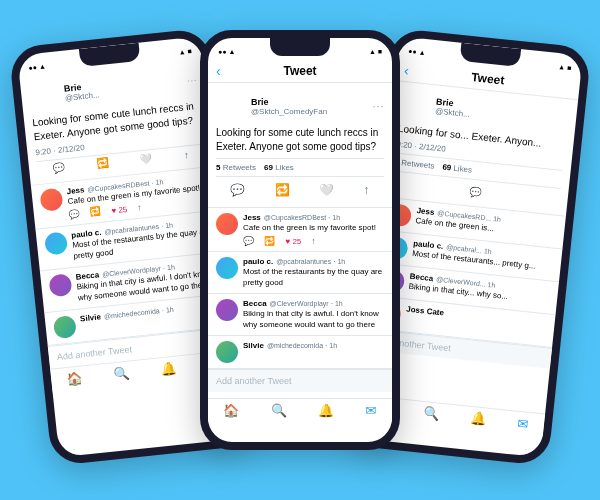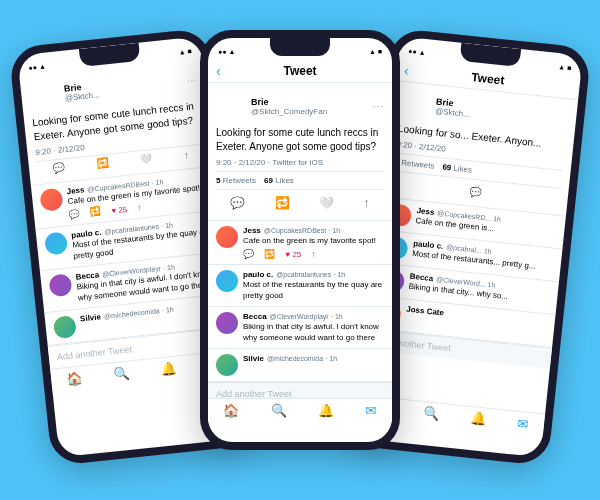--- a/index.html
+++ b/index.html
@@ -395,23 +395,20 @@
       <div class="tweet-main">
         <div class="tweet-author">
           <div class="avatar av-brie"></div>
           <div class="author-info">
             <span class="author-name">Brie</span>
             <span class="author-handle">@Sktch_ComedyFan</span>
           </div>
           <span style="margin-left:auto; font-size:12px; color:#aaa;">···</span>
         </div>
         <div class="tweet-text">Looking for some cute lunch reccs in Exeter. Anyone got some good tips?</div>
-        <div class="tweet-meta">
-          <span>9:20 · 2/12/20</span> · <span>Twitter for iOS</span>
-        </div>
         <div class="tweet-stats">
           <div><span>5</span> Retweets</div>
           <div><span>69</span> Likes</div>
         </div>
         <div class="tweet-actions">
           <span class="action-icon">💬</span>
           <span class="action-icon">🔁</span>
           <span class="action-icon">🤍</span>
           <span class="action-icon">↑</span>
         </div>

